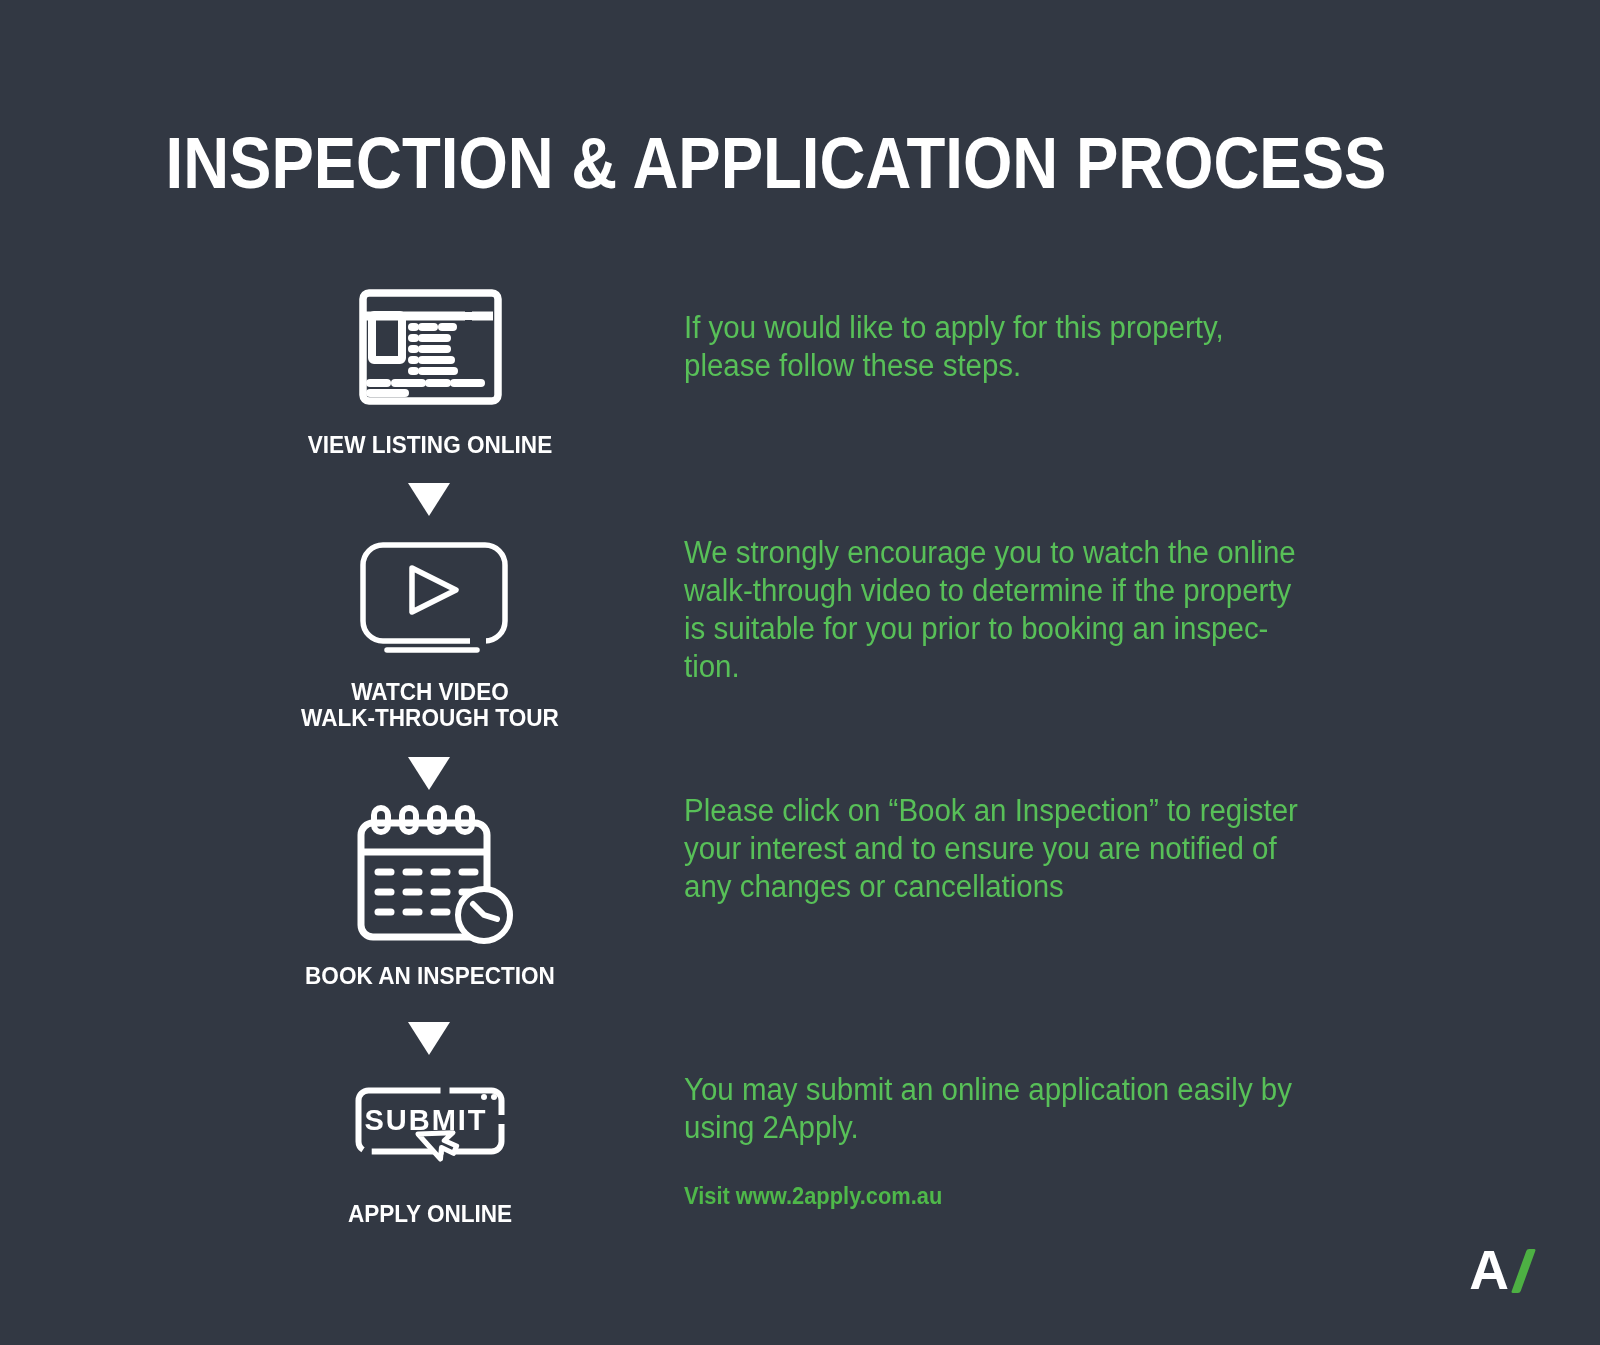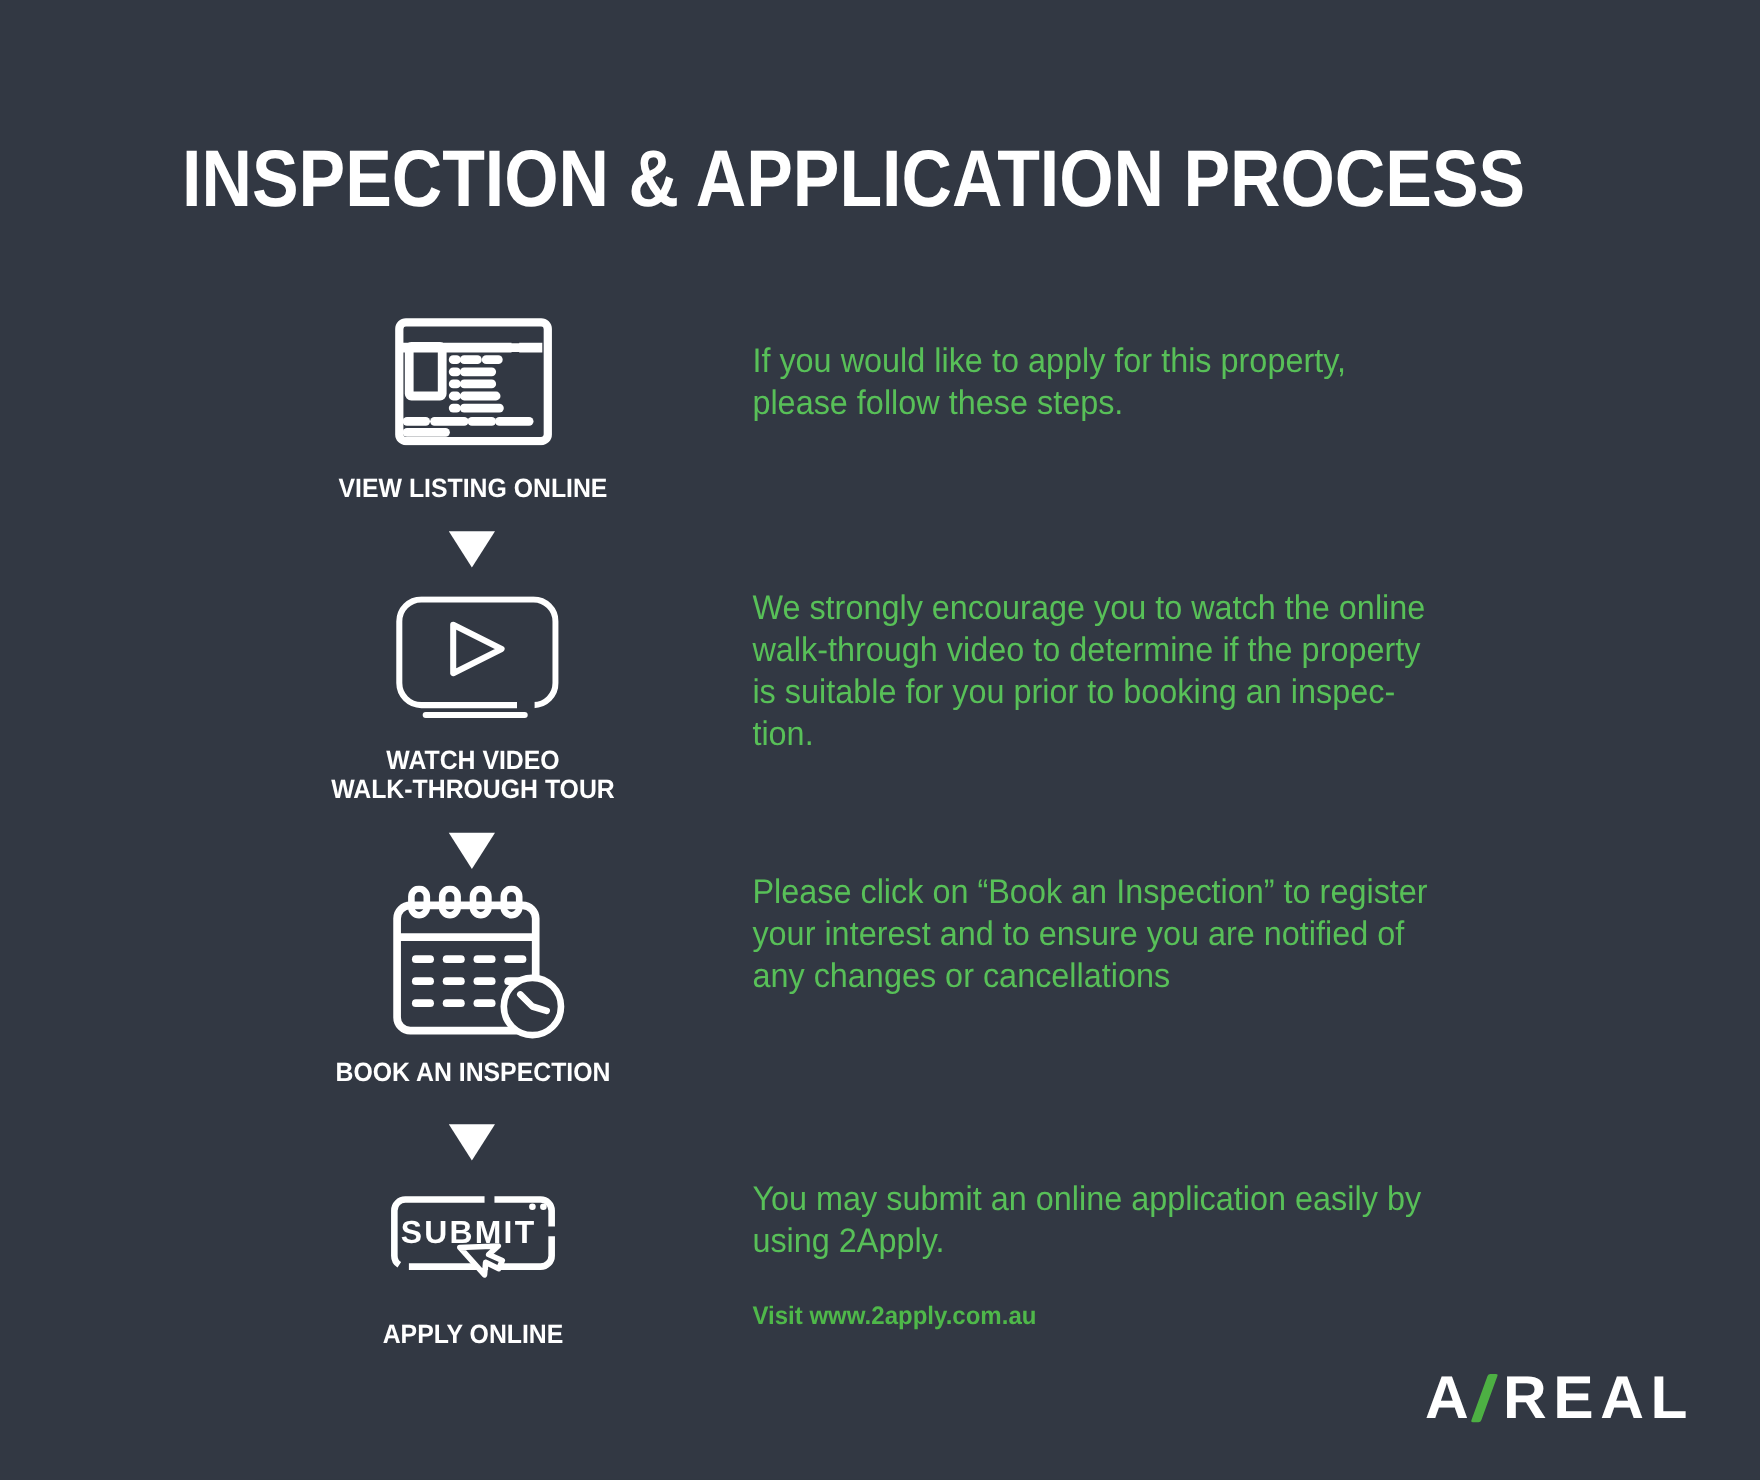--- a/index.html
+++ b/index.html
@@ -177,16 +177,15 @@
     <path class="mask" d="M0 0 L0 30 L7.5 23 L12 34 L18.5 31 L13.5 20 L24 20 Z" transform="translate(63,47) rotate(-42) scale(1.12)" stroke-width="4.5" stroke-linejoin="round"></path>
   </svg>
   <div class="step-label" style="top:1201px;">APPLY ONLINE</div>
   <div class="desc" style="top:1071px;">You may submit an online application easily by
 using 2Apply.</div>
   <div class="note">Visit www.2apply.com.au</div>
 
   <div class="logo">
     <span>A</span>
     <span class="logo-slash"></span>
-    <span>REAL</span>
   </div>
 
 </div>
 
 </body></html>

